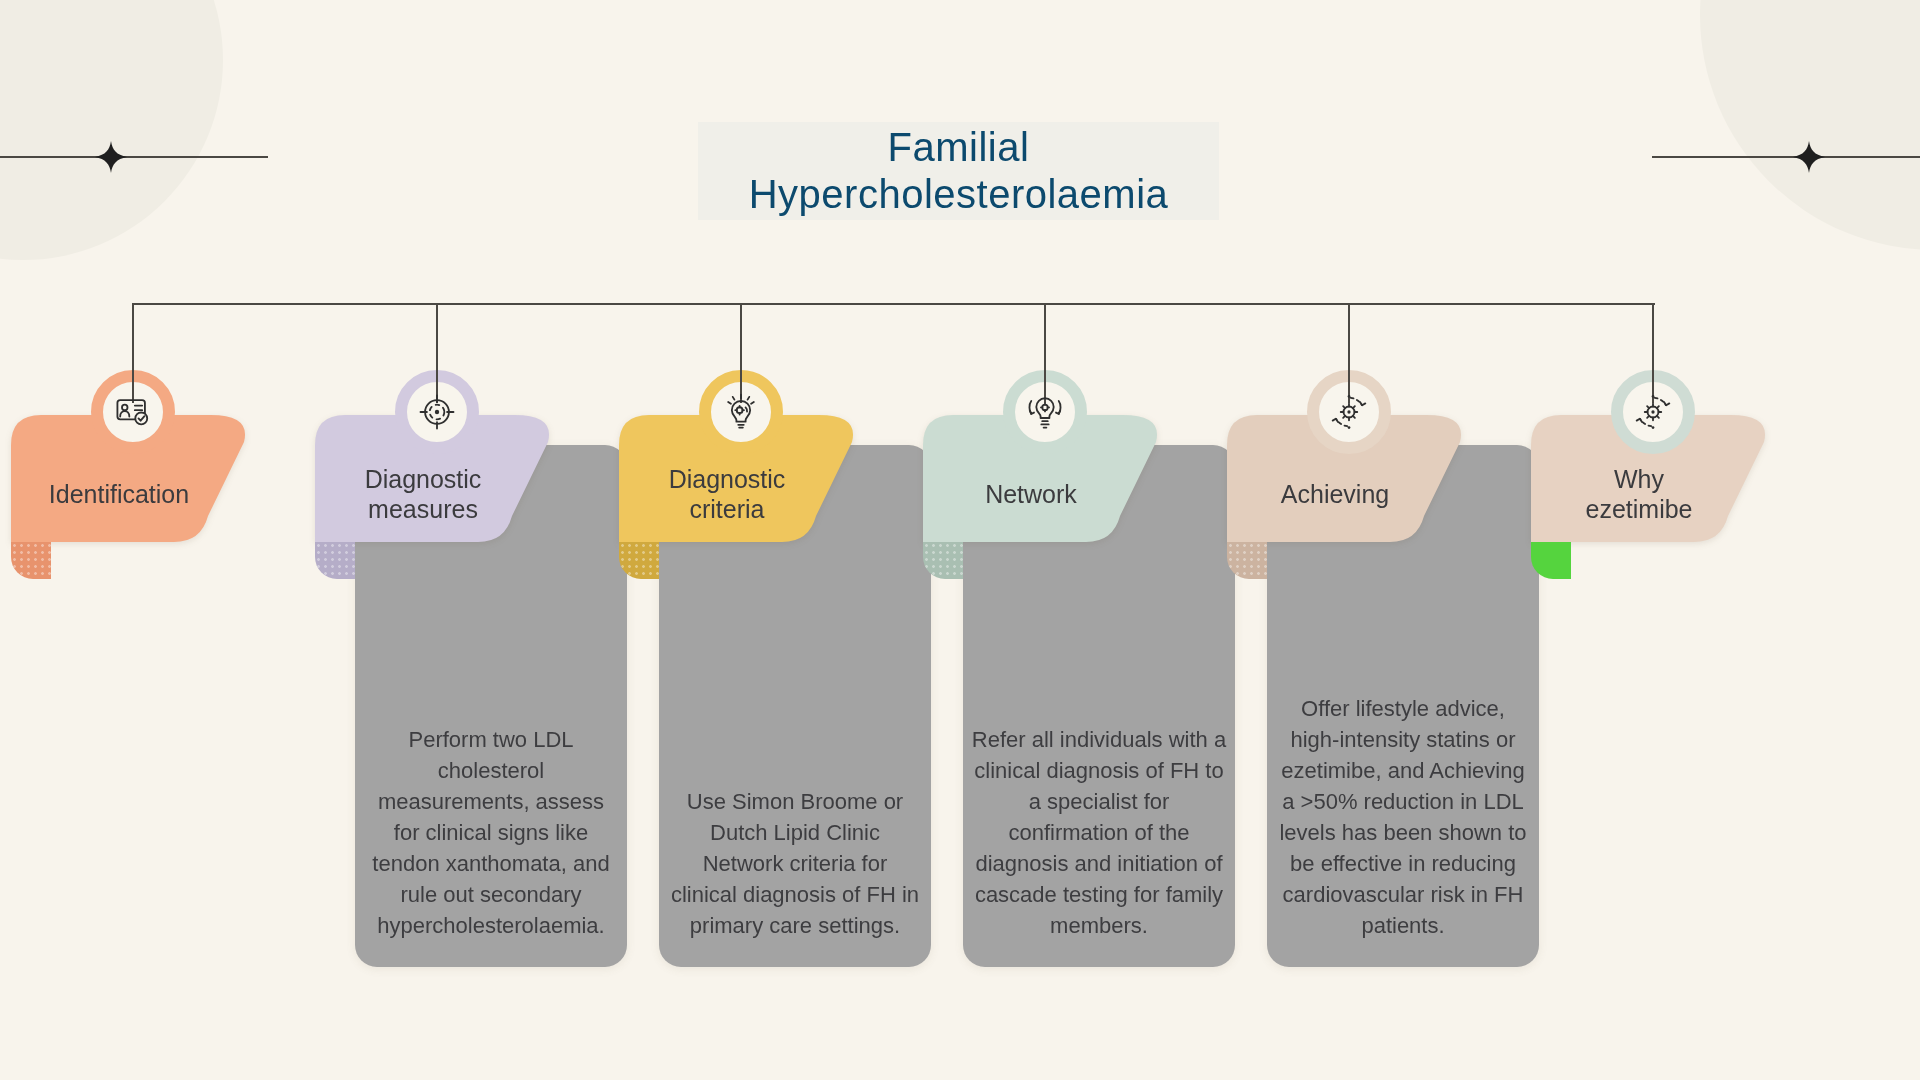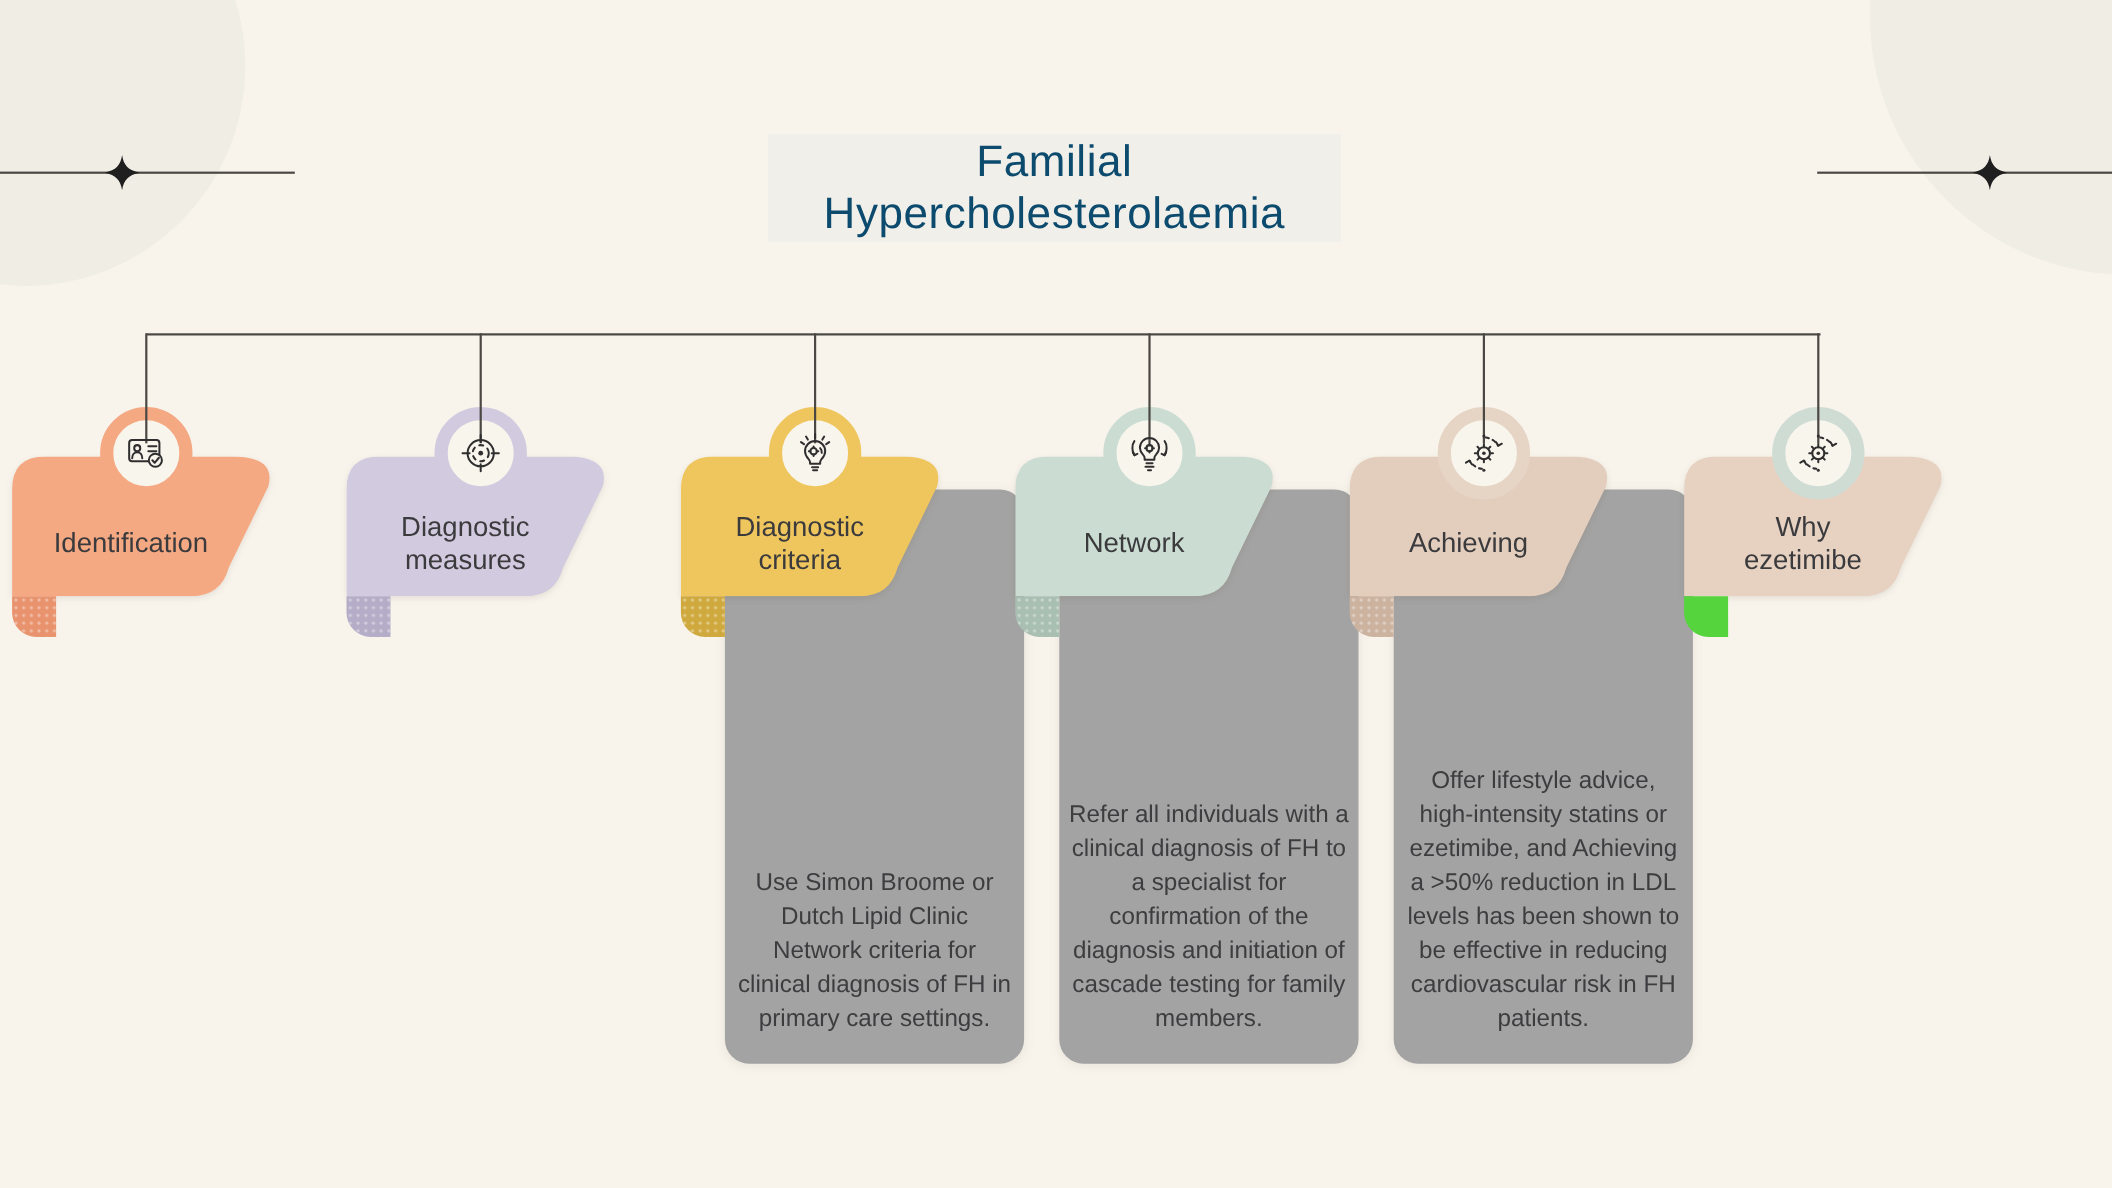--- a/index.html
+++ b/index.html
@@ -114,20 +114,23 @@
       <path d="M10 29c0-4 2.5-6 5-6s5 2 5 6"></path>
       <path d="M26 17h8 M26 22h8"></path>
       <circle class="paper" cx="33" cy="31" r="6.5"></circle>
       <path d="M30 31l2.3 2.5 4.2-5"></path>
     </svg>
     <div class="ctitle">Identification</div>
   </div>
 
   <div class="card" style="left: 355px; --header: #d2cadf; --fold: #b5adc8; --ring: #d2cadf;">
     <div class="stub"></div>
+    <div class="body">
+      <p class="btext">Perform two LDL cholesterol measurements, assess for clinical signs like tendon xanthomata, and rule out secondary hypercholesterolaemia.</p>
+    </div>
     <svg class="hdr" viewBox="0 0 240 127" preserveAspectRatio="none">
       <path d="M0,127 L0,30 Q0,0 30,0 L200,0 Q240,0 233,27 L197,101 Q190,127 163,127 Z"></path>
     </svg>
     <div class="fold dots"></div>
     <div class="ring"></div>
     <svg class="icon" viewBox="0 0 48 48">
       <circle cx="24" cy="24" r="13"></circle>
       <path d="M24 6v7 M24 35v7 M6 24h7 M35 24h7"></path>
       <circle cx="24" cy="24" r="8" stroke-dasharray="4 5"></circle>
       <circle class="fillel" cx="24" cy="24" r="2.4"></circle>

